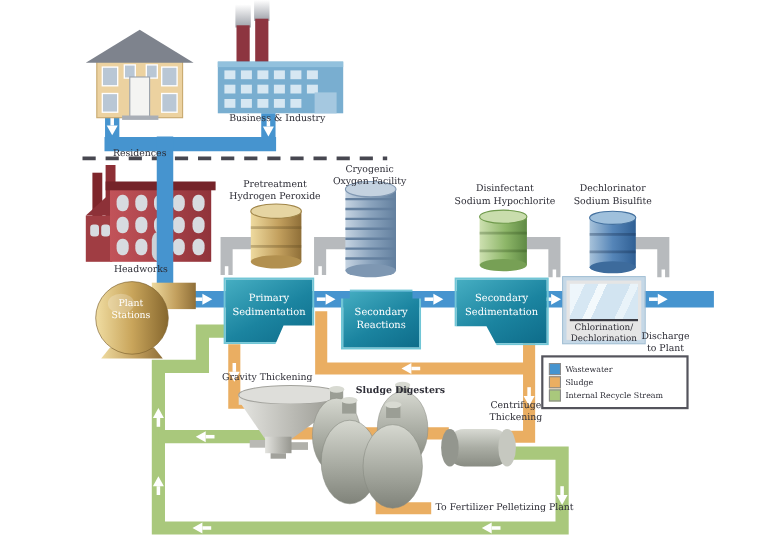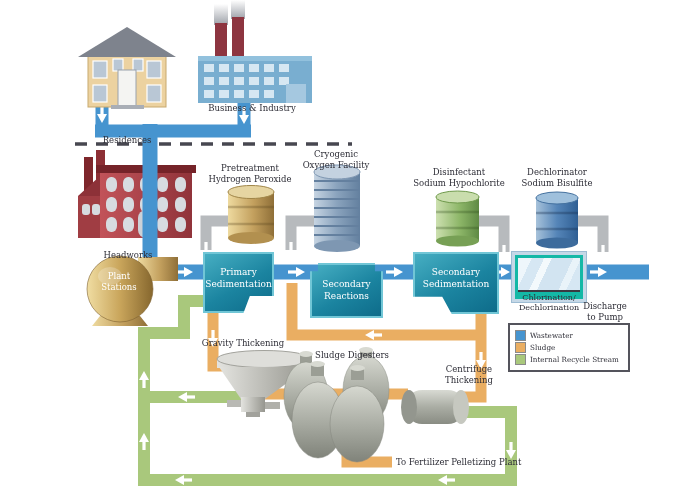--- a/index.html
+++ b/index.html
@@ -8,29 +8,29 @@
   svg{position:absolute;left:0;top:0;}
   .lbl{position:absolute;font-size:8.5px;line-height:11px;color:#2d2d36;text-align:center;
        transform:translateX(-50%);white-space:nowrap;}
   .lbl span{display:block;}
   .lbl.left{transform:none;text-align:left;}
   .lbl.white{color:#ffffff;}
   .pbox{position:absolute;background:linear-gradient(150deg,#46aec2 0%,#1b84a0 55%,#0e6c8a 100%);
         border:2px solid #71c6d6;color:#fff;font-size:9px;line-height:11.5px;text-align:center;
         box-sizing:border-box;padding-top:13px;}
   .pbox span{display:block;}
-  .chlor{position:absolute;left:512px;top:252px;width:74px;height:50px;box-sizing:border-box;
-         background:#14b8a6;border:3px solid #c5d8e7;outline:1px solid #9dbcd3;}
+  .chlor{position:absolute;left:512px;top:252px;width:74px;height:60px;box-sizing:border-box;
+         background:#e5e5e5;border:3px solid #c5d8e7;outline:1px solid #9dbcd3;}
   .chlor .glass{position:absolute;left:3px;top:3px;right:3px;height:32px;
          background:linear-gradient(115deg,#eef6fb 0 18%,#d6e7f3 18% 34%,#f3f9fc 34% 44%,#d2e4f1 44% 72%,#e9f3f9 72% 82%,#d6e7f3 82%);
          border-bottom:2px solid #3a3a42;}
   .chlor .clabel{position:absolute;left:0;right:0;top:38px;font-size:8px;line-height:9.5px;
          color:#2d2d36;text-align:center;}
   .chlor .clabel span{display:block;}
-  .legend{position:absolute;left:508px;top:323px;width:122px;box-sizing:border-box;background:#fff;
+  .legend{position:absolute;left:492px;top:323px;width:134px;box-sizing:border-box;background:#fff;
           border:2px solid #54545c;padding:4px 3px 4px 5px;}
   .lg-row{display:flex;align-items:center;margin:1px 0;}
   .sw{width:11px;height:11px;border:1px solid #8a8a8a;margin-right:4px;flex:none;box-sizing:border-box;}
   .lg-row span{font-size:7.2px;color:#2d2d36;white-space:nowrap;}
 </style>
 </head>
 <body>
 
 <div id="stage">
 
@@ -278,21 +278,21 @@
     <ellipse cx="366" cy="390" rx="23" ry="34" fill="url(#gEgg)" stroke="#8b8e85" stroke-width=".5"></ellipse>
     <rect x="311" y="364" width="13" height="12" fill="#9b9e95"></rect>
         <ellipse cx="317.5" cy="364" rx="7.5" ry="3" fill="#d8dad2"></ellipse>
     <ellipse cx="318" cy="420" rx="26" ry="38" fill="url(#gEgg)" stroke="#84877e" stroke-width=".5"></ellipse>
     <rect x="351" y="368" width="13" height="12" fill="#9b9e95"></rect>
         <ellipse cx="357.5" cy="368" rx="7.5" ry="3" fill="#d8dad2"></ellipse>
     <ellipse cx="357" cy="424" rx="27" ry="38" fill="url(#gEgg)" stroke="#84877e" stroke-width=".5"></ellipse>
   </g>
 </svg>
 
-<div class="pbox" style="left:203px;top:252px;width:71px;height:61px;clip-path:polygon(0 0,100% 0,100% 72%,66% 72%,57% 100%,0 100%);">
+<div class="pbox" style="left:203px;top:252px;width:83px;height:61px;clip-path:polygon(0 0,100% 0,100% 72%,66% 72%,57% 100%,0 100%);">
   <span>Primary</span>
   <span>Sedimentation</span>
 </div>
 <div class="pbox" style="left:310px;top:263px;width:73px;height:55px;padding-top:14px;clip-path:polygon(11% 0,89% 0,89% 15%,100% 15%,100% 100%,0 100%,0 15%,11% 15%);">
   <span>Secondary</span>
   <span>Reactions</span>
 </div>
 <div class="pbox" style="left:413px;top:252px;width:86px;height:62px;clip-path:polygon(0 0,100% 0,100% 100%,45% 100%,34% 72%,0 72%);">
   <span>Secondary</span>
   <span>Sedimentation</span>
@@ -301,21 +301,21 @@
 <div class="chlor">
   <div class="glass"></div>
   <div class="clabel">
     <span>Chlorination/</span>
     <span>Dechlorination</span>
   </div>
 </div>
 
 <div class="lbl" style="left:127px;top:112px;margin-top:23px;">Residences</div>
 <div class="lbl" style="left:252px;top:103px;">Business &amp; Industry</div>
-<div class="lbl" style="left:128px;top:250px;">Headworks</div>
+<div class="lbl" style="left:128px;top:240px;">Headworks</div>
 
 <div class="lbl white" style="left:119px;top:271px;">
   <span>Plant</span>
   <span>Stations</span>
 </div>
 
 <div class="lbl" style="left:336px;top:149px;">
   <span>Cryogenic</span>
   <span>Oxygen Facility</span>
 </div>
@@ -327,26 +327,26 @@
   <span>Disinfectant</span>
   <span>Sodium Hypochlorite</span>
 </div>
 <div class="lbl" style="left:557px;top:167px;">
   <span>Dechlorinator</span>
   <span>Sodium Bisulfite</span>
 </div>
 
 <div class="lbl" style="left:605px;top:283px;margin-top:18px;">
   <span>Discharge</span>
-  <span>to Pump</span>
+  <span>to Plant</span>
   <span>Bay</span>
 </div>
 
 <div class="lbl" style="left:243px;top:338px;">Gravity Thickening</div>
-<div class="lbl" style="left:352px;top:350px;">Sludge Digesters</div>
+<div class="lbl" style="left:364px;top:350px;font-weight:bold;">Sludge Digesters</div>
 <div class="lbl" style="left:437px;top:364px;margin-left:32px;">
   <span>Centrifuge</span>
   <span>Thickening</span>
 </div>
 <div class="lbl left" style="left:396px;top:457px;">To Fertilizer Pelletizing Plant</div>
 
 <div class="legend">
   <div class="lg-row">
     <div class="sw" style="background-color: rgb(70, 148, 207);"></div>
     <span>Wastewater</span>

